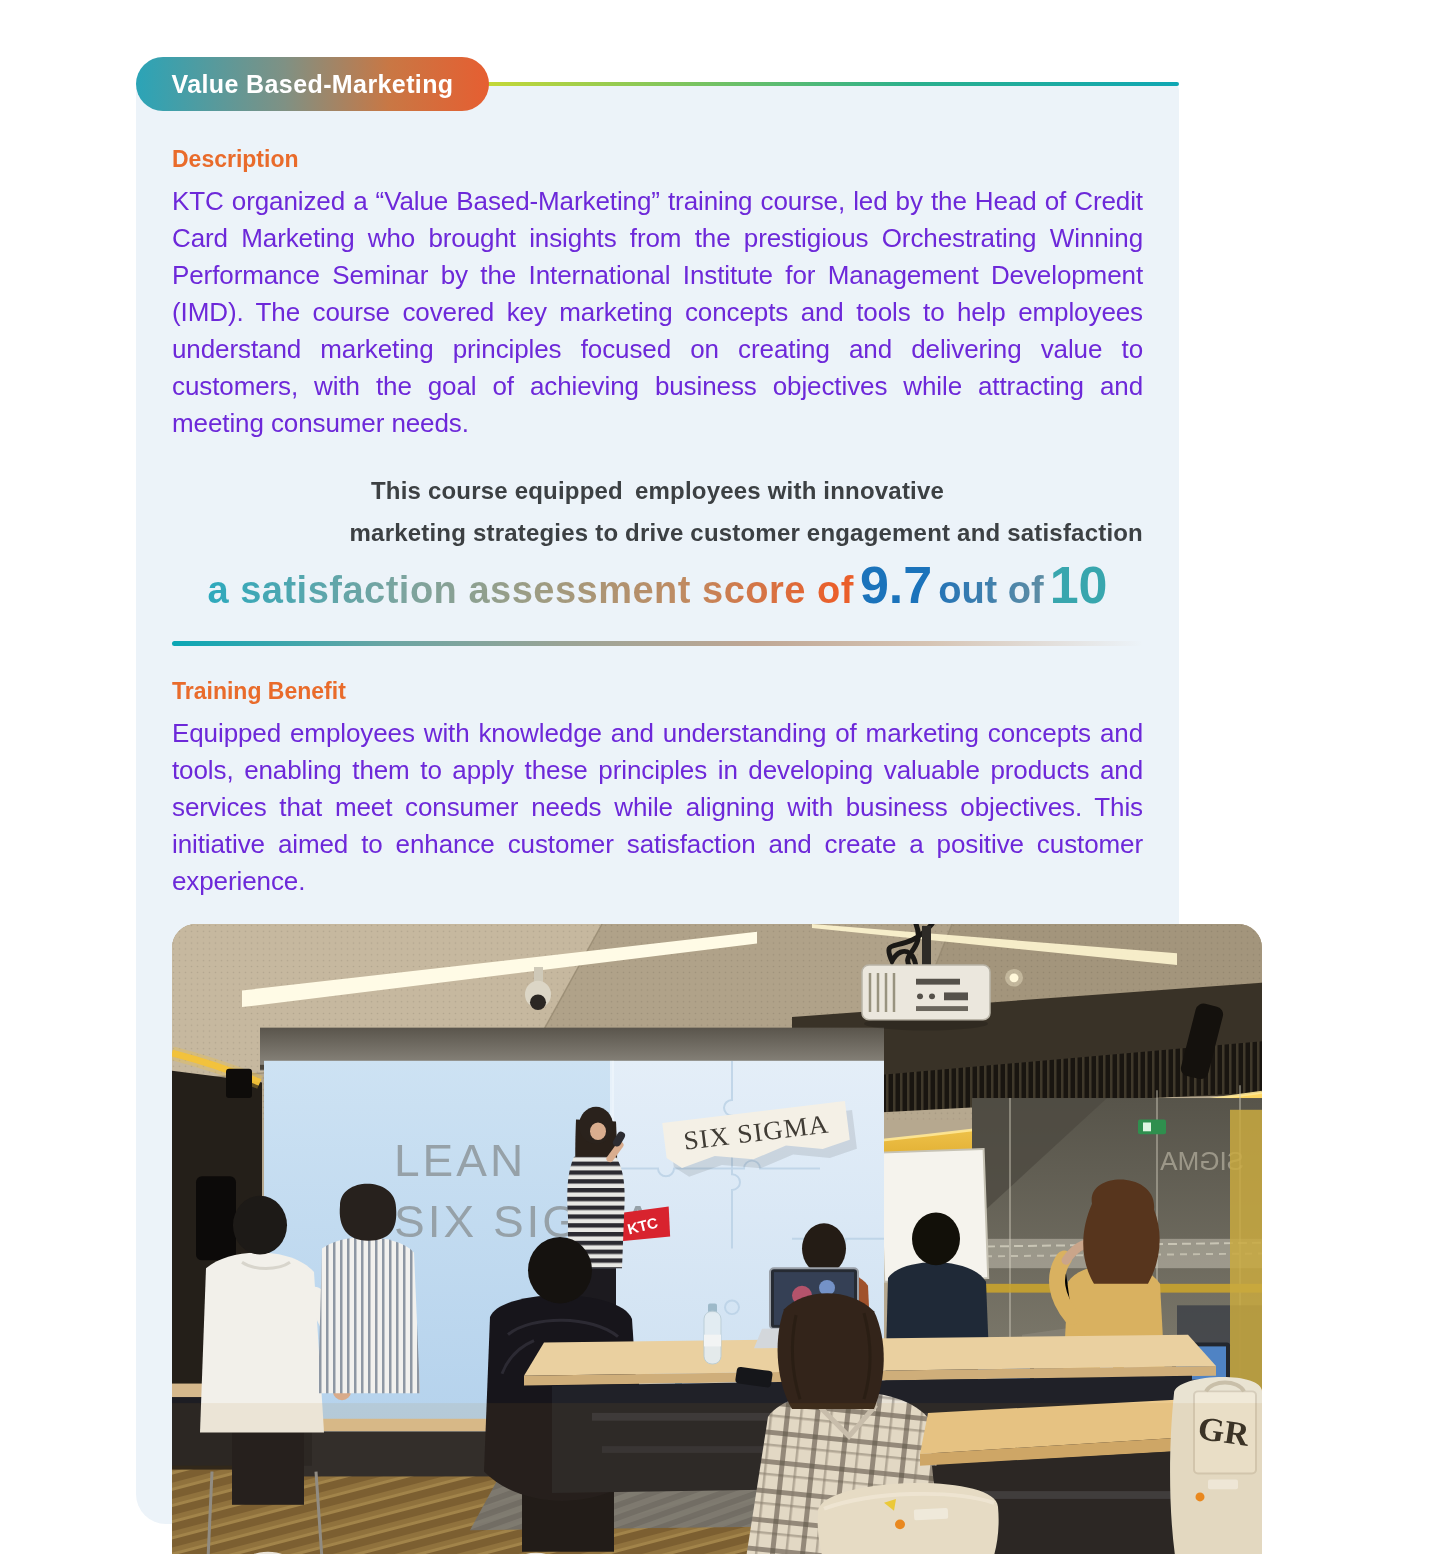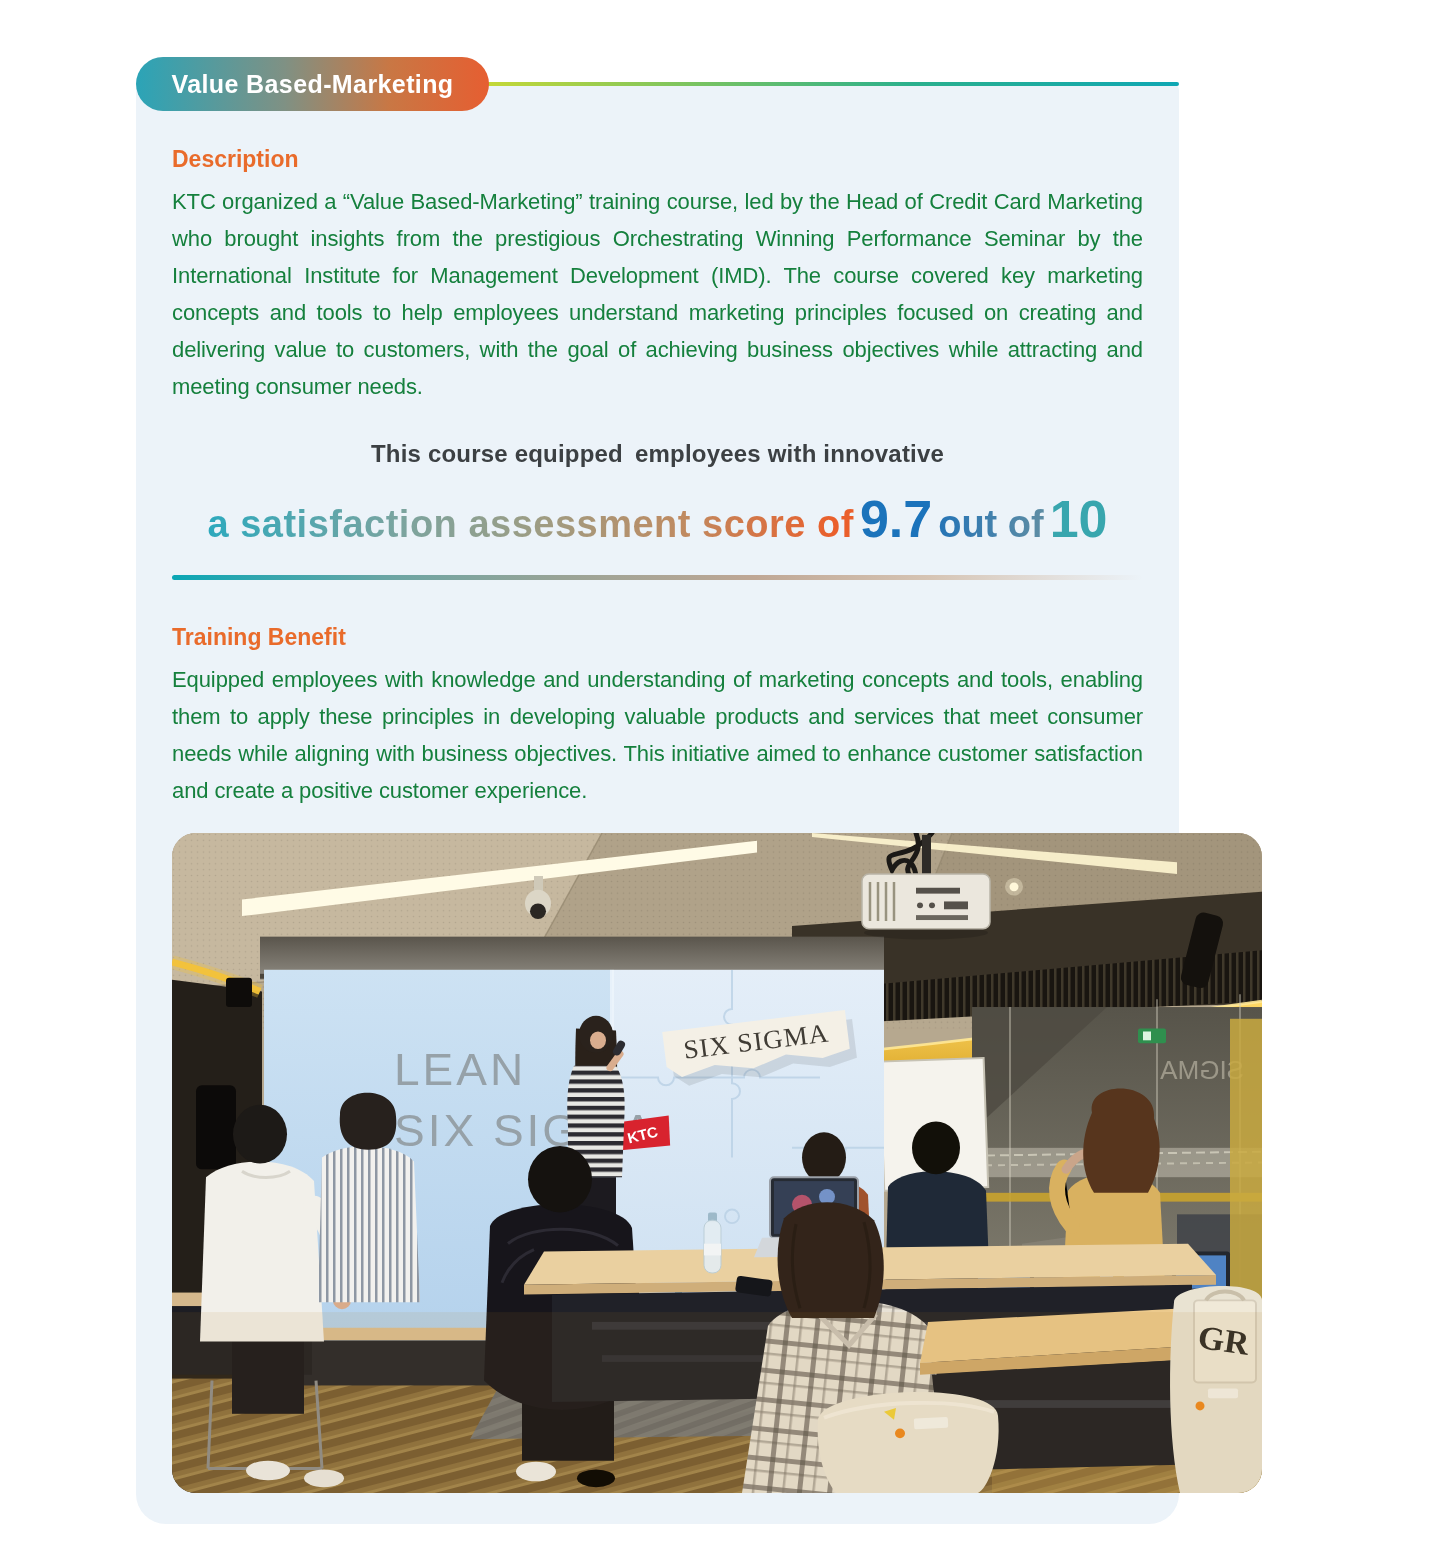--- a/index.html
+++ b/index.html
@@ -17,21 +17,21 @@
   }
   .badge {
     position:absolute; left:0; top:-27px; width:353px; height:54px; border-radius:27px;
     background:linear-gradient(90deg,#2ba4b7 0%,#7f9184 42%,#c97744 72%,#e65e31 100%);
     display:flex; align-items:center; justify-content:center;
     color:#ffffff; font-size:25px; font-weight:bold; letter-spacing:0.4px;
   }
   .content { position:relative; padding:38px 36px 0 36px; }
   .section-label { font-size:23px; font-weight:bold; color:#e96b2b; margin:24px 0 10px; }
   .body-text {
-    font-size:22px; line-height:37px; text-align:justify; color:#15803d; letter-spacing:-0.1px;
+    font-size:26px; line-height:37px; text-align:justify; color:#6d28d9; letter-spacing:-0.1px;
   }
   .highlight { margin-top:22px; text-align:right; font-weight:bold; color:#3c4043; }
   .hl-line1 { display:flex; justify-content:center; align-items:baseline; gap:12px; line-height:54px; }
   .hl-small { font-size:24px; letter-spacing:0.2px; }
   .hl-big {
     font-size:50px; letter-spacing:1px;
     background:linear-gradient(90deg,#0fa392 0%,#4cb493 55%,#98ce8d 100%);
     -webkit-background-clip:text; background-clip:text; color:transparent; display:inline-block;
   }
   .hl-line2, .hl-line3 { font-size:24px; line-height:29px; letter-spacing:0.2px; }
@@ -45,21 +45,21 @@
   .score-conn {
     font-size:38px;
     background:linear-gradient(90deg,#2574b6 0%,#5e8da4 100%);
     -webkit-background-clip:text; background-clip:text; color:transparent; display:inline-block;
   }
   .score-total { font-size:52px; color:#38a6ae; }
   .divider {
     margin-top:26px; height:5px; border-radius:3px;
     background:linear-gradient(90deg,#0aa6b5 0%,#6aa5a4 22%,#99a396 40%,#bfa795 60%,#d6c4b4 78%,rgba(233,224,217,0) 100%);
   }
-  .tb-label { margin-top:44px; }
+  .tb-label { margin-top:32px; }
   .photo {
     width:1090px; height:660px; margin:24px auto 0; border-radius:24px; overflow:hidden;
     background:#b6a88f; position:relative;
   }
   .photo svg { display:block; width:100%; height:100%; }
 </style>
 </head>
 <body>
 
 <div class="card">
@@ -71,20 +71,21 @@
   <div class="content">
 
     <div class="section-label">Description</div>
     <p class="body-text">KTC organized a “Value Based-Marketing” training course, led by the Head of Credit Card Marketing who brought insights from the prestigious Orchestrating Winning Performance Seminar by the International Institute for Management Development (IMD). The course covered key marketing concepts and tools to help employees understand marketing principles focused on creating and delivering value to customers, with the goal of achieving business objectives while attracting and meeting consumer needs.</p>
 
     <div class="highlight">
       <div class="hl-line1">
         <span class="hl-small">This course equipped</span>
         <span class="hl-small">employees with innovative</span>
       </div>
+      <div class="hl-line2">marketing strategies to drive customer engagement and satisfaction</div>
       <div class="hl-score">
         <span class="score-phrase">a satisfaction assessment score of</span>
         <span class="score-num">9.7</span>
         <span class="score-conn">out of</span>
         <span class="score-total">10</span>
       </div>
     </div>
 
     <div class="divider"></div>
 

